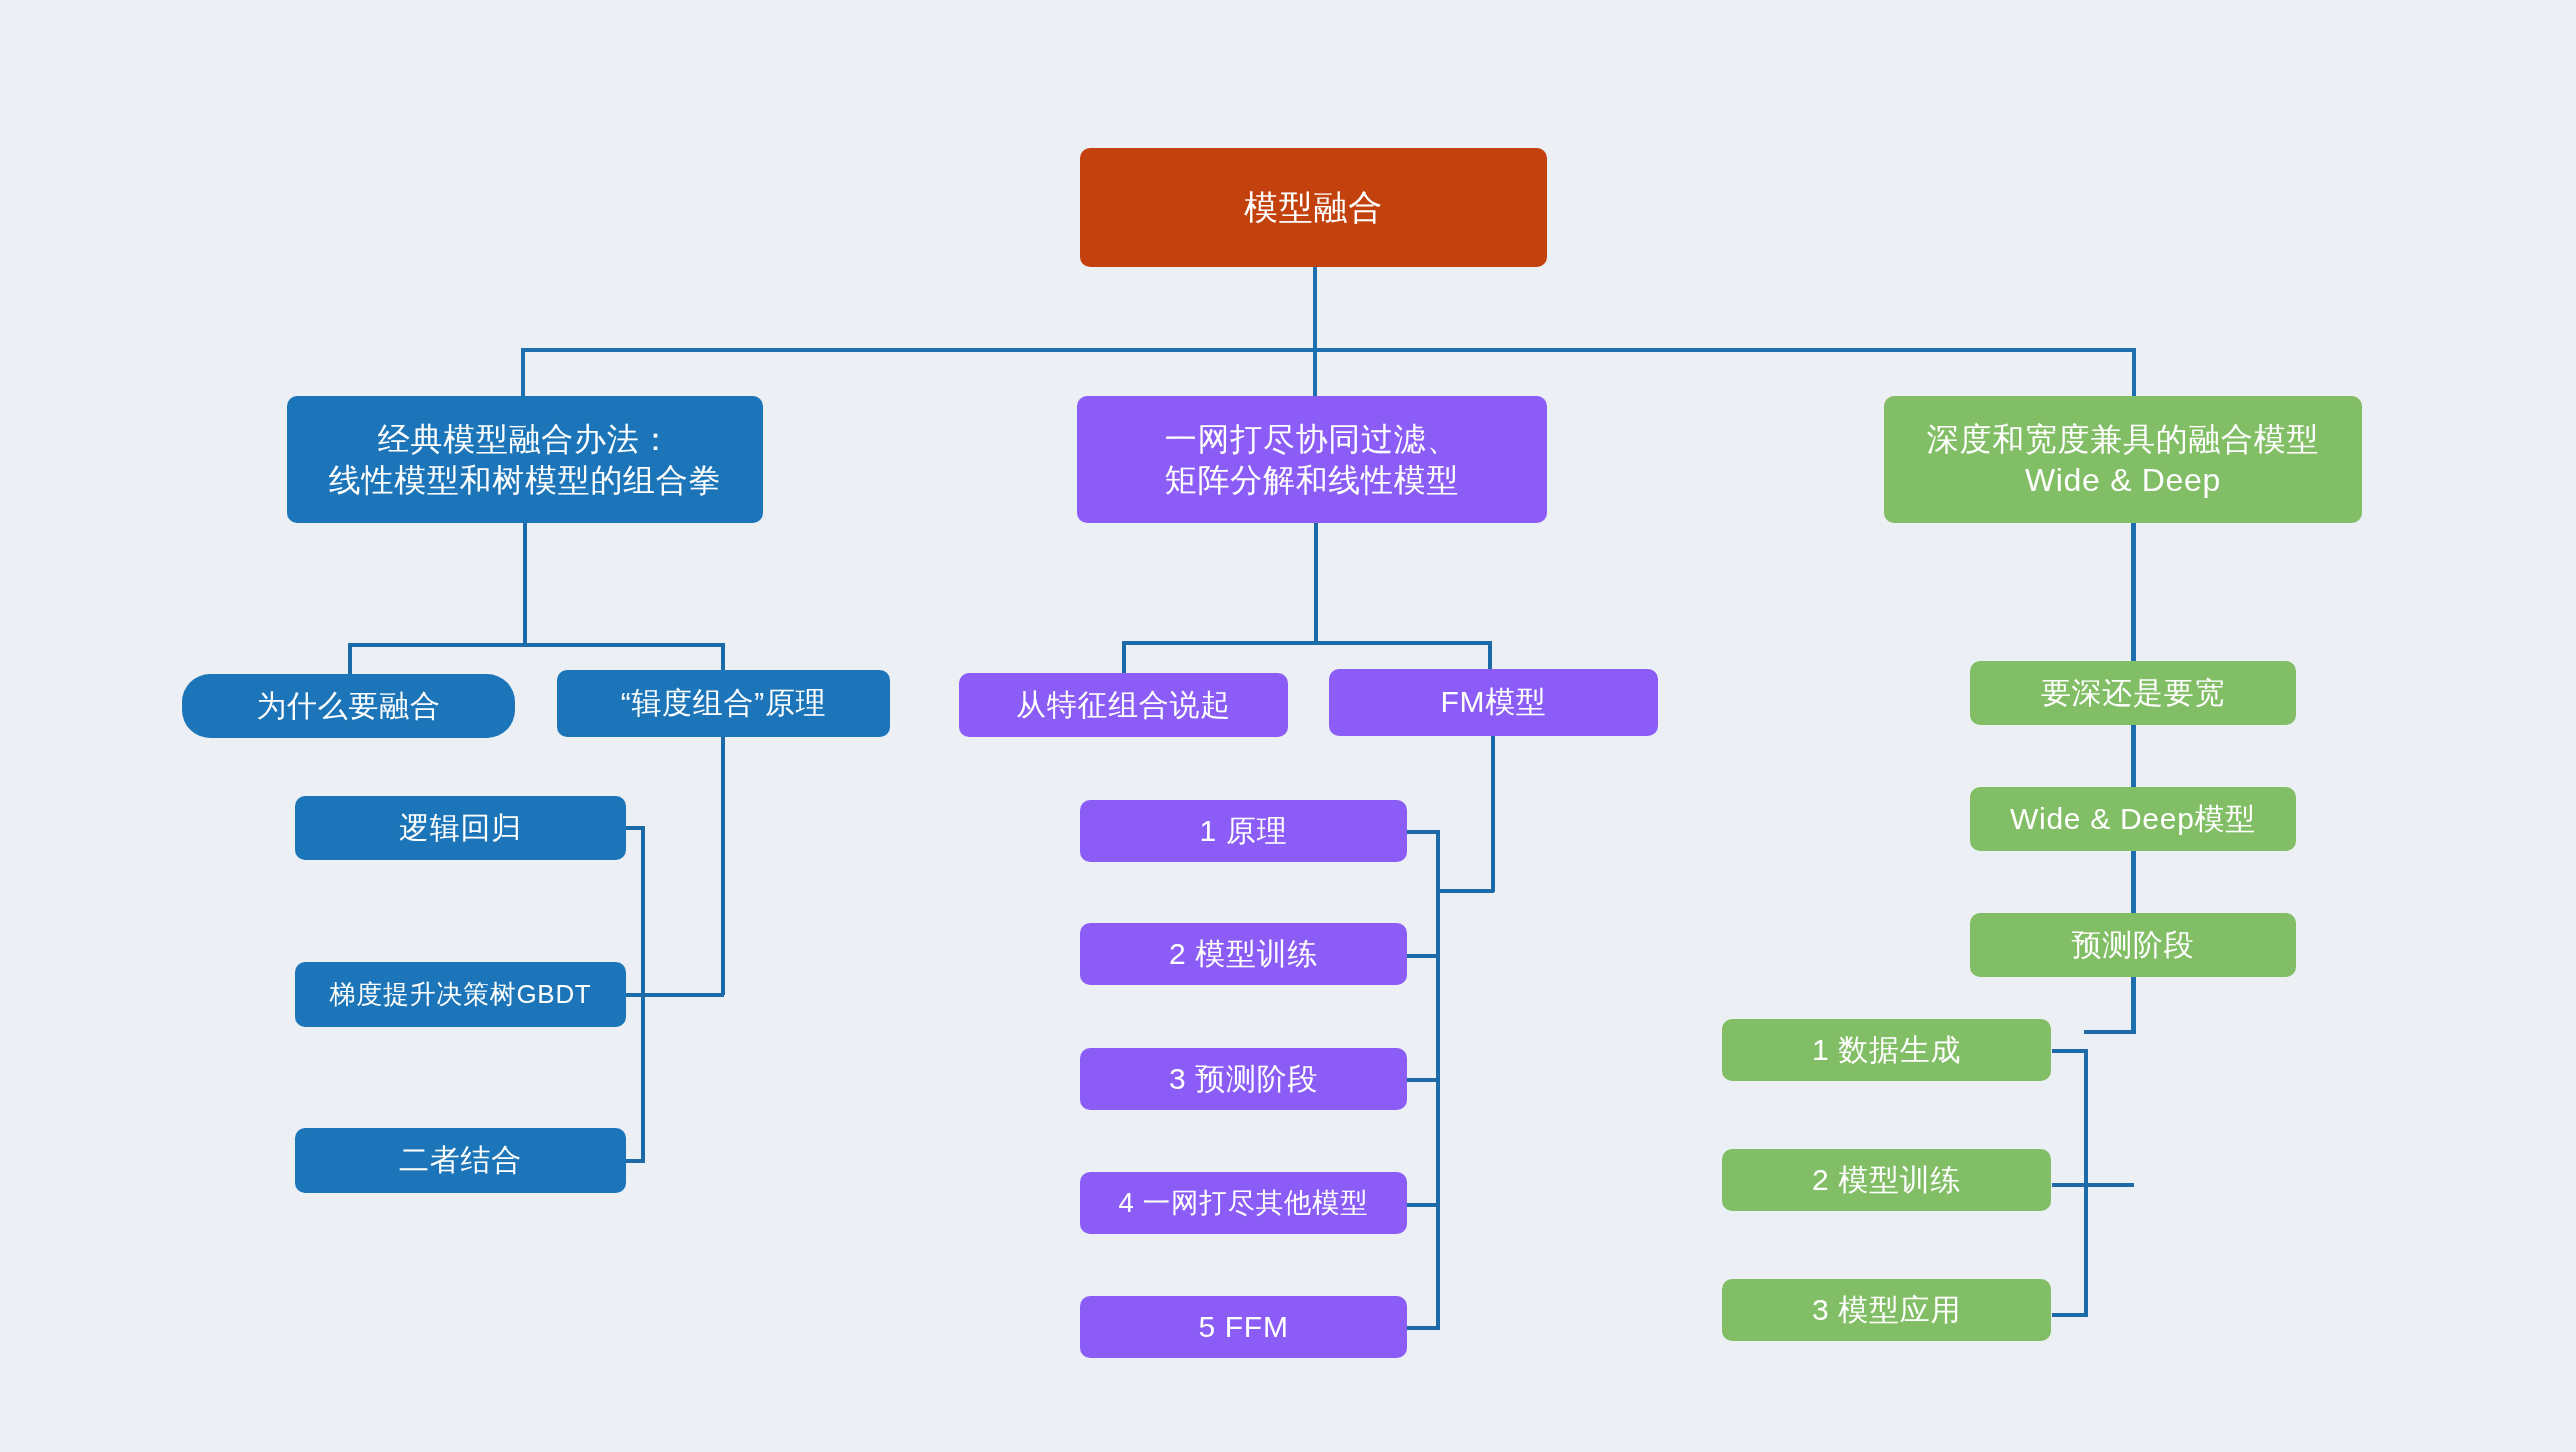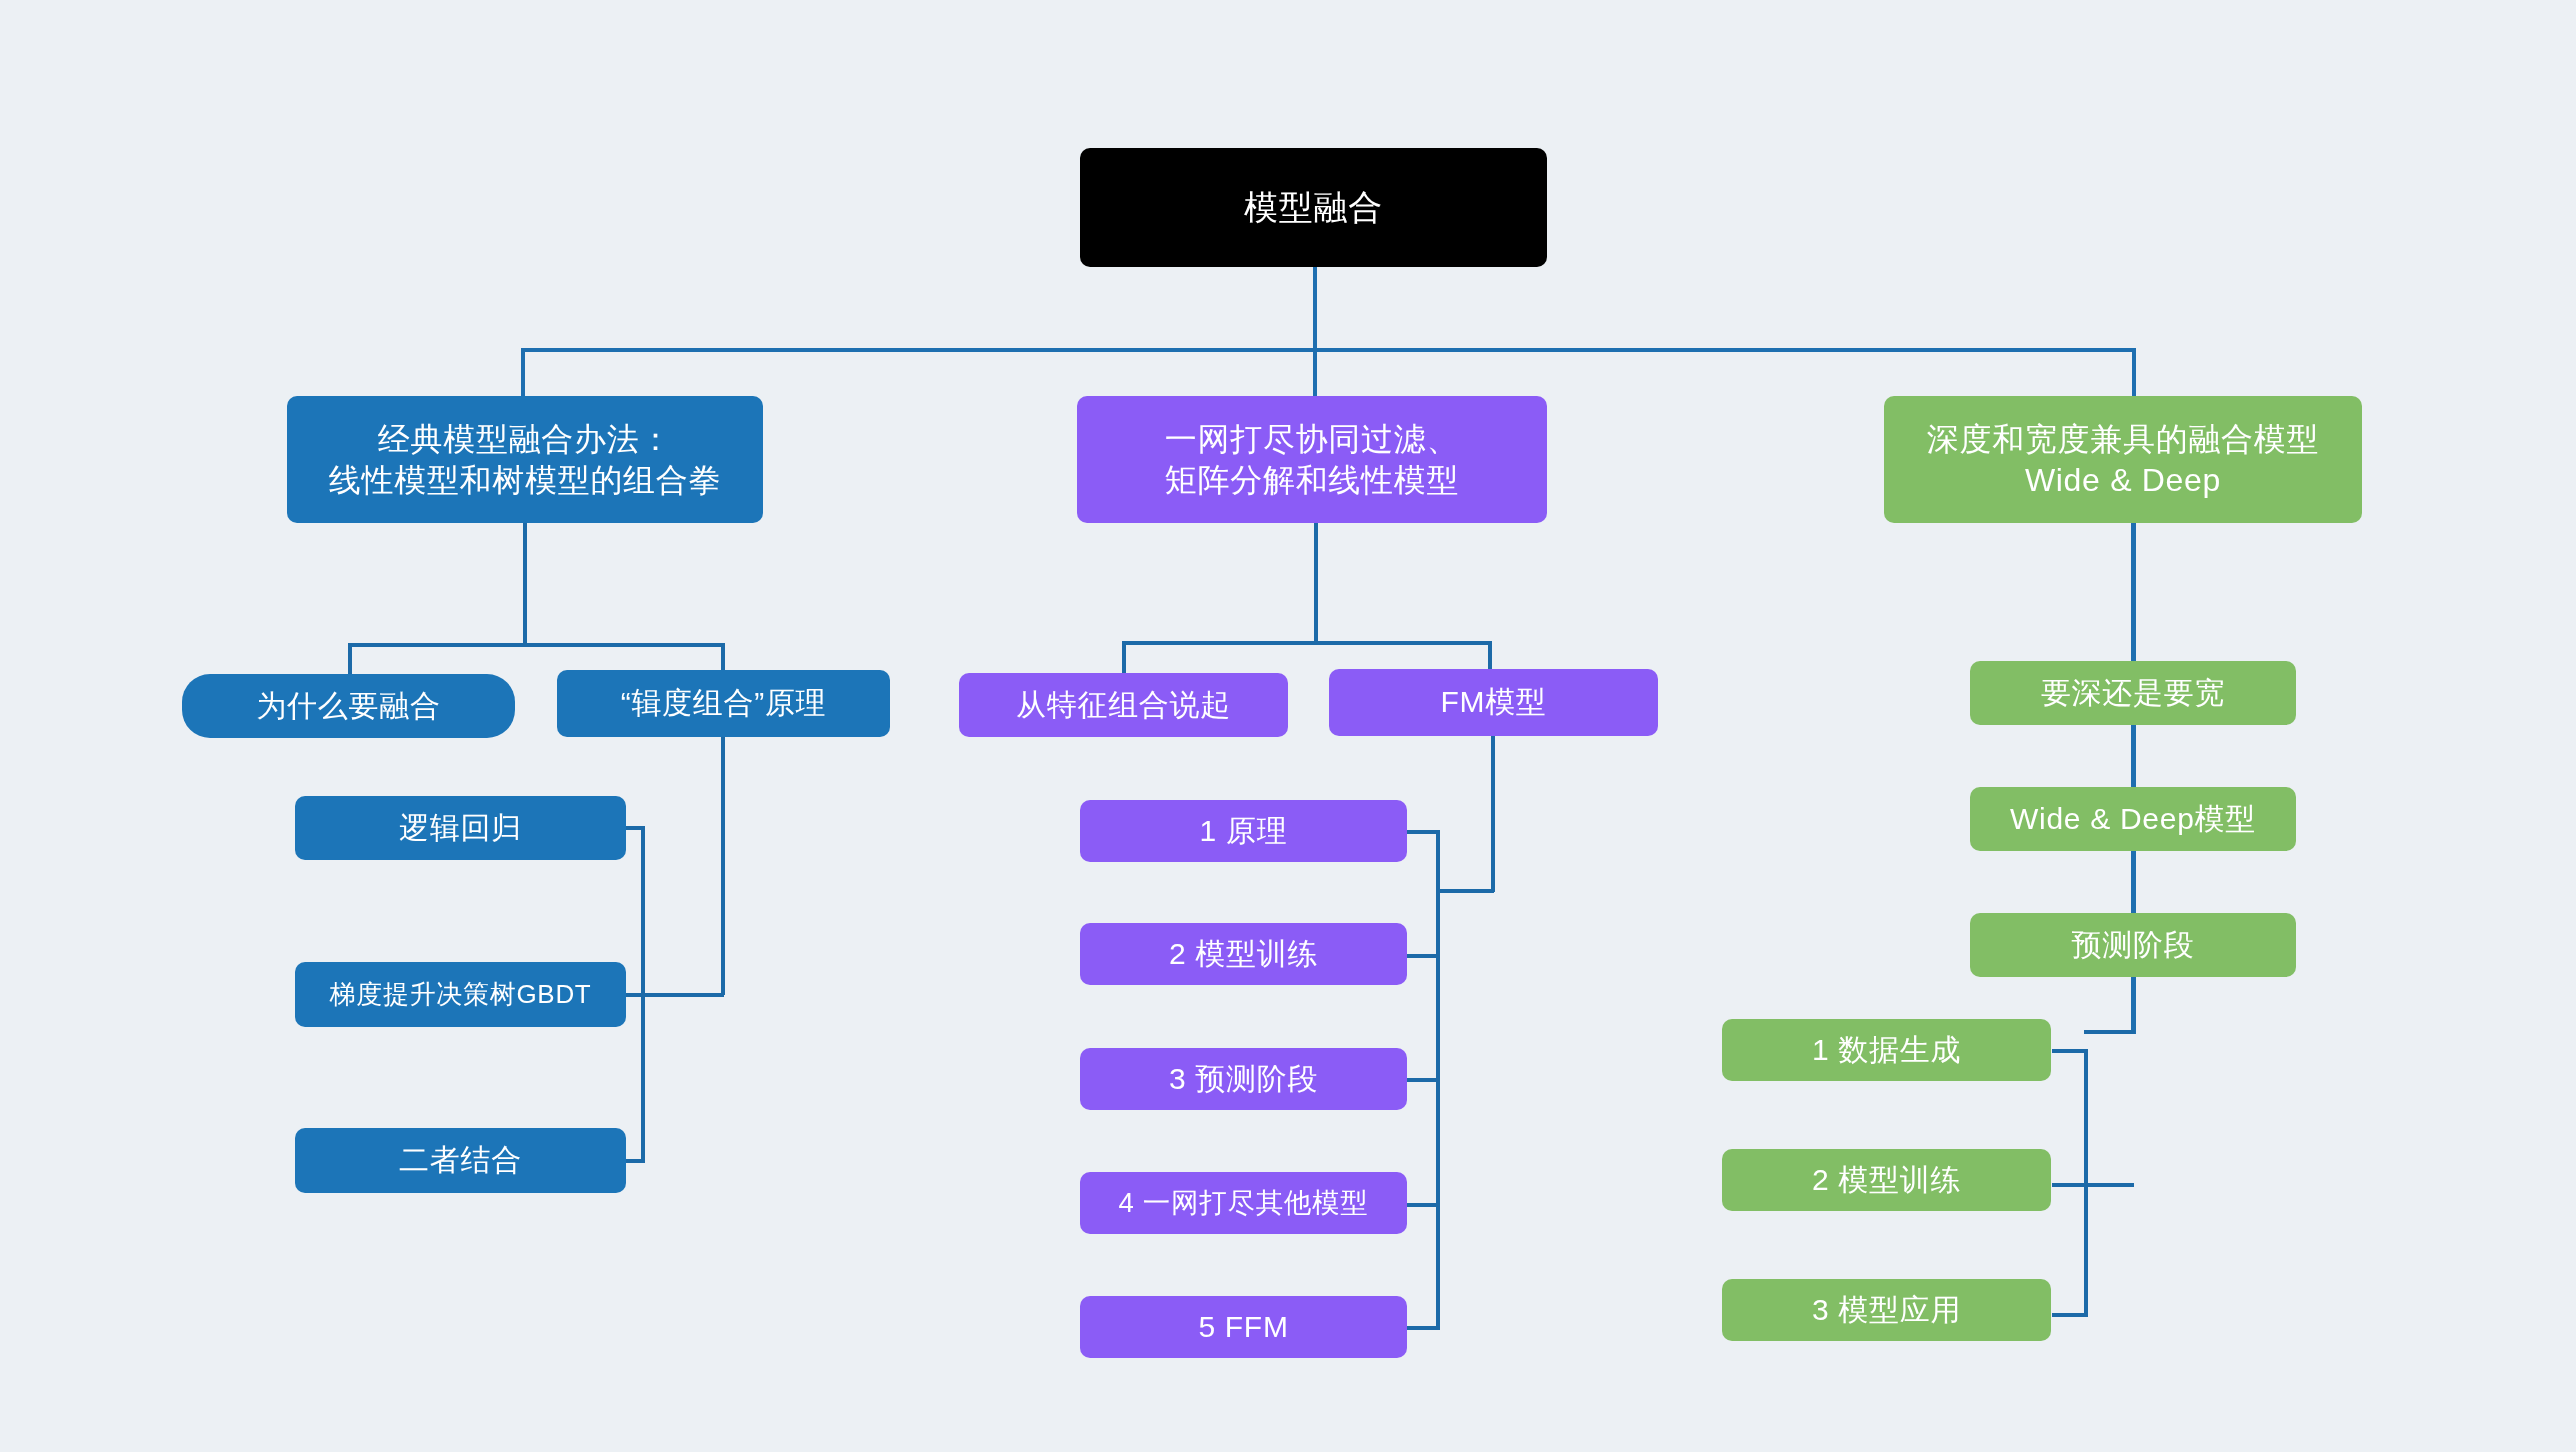--- a/index.html
+++ b/index.html
@@ -44,21 +44,21 @@
   .node{
     position:absolute;box-sizing:border-box;
     display:flex;align-items:center;justify-content:center;
     text-align:center;color:#FFFFFF;
     border-radius:10px;
     line-height:1.28;
     white-space:pre-line;
     z-index:3;
     letter-spacing:0.7px;
   }
-  .node.orange{background:#000000;}
+  .node.orange{background:#c2410c;}
   .node.blue  {background:#1C75B8;}
   .node.teal  {background:#8b5cf6;}
   .node.green {background:#82BE65;}
 
   
   .ln{position:absolute;background:#1E6FB0;z-index:1;}
   .ln.thin{background:#1C6AA8;}
 </style>
 </head>
 <body>

